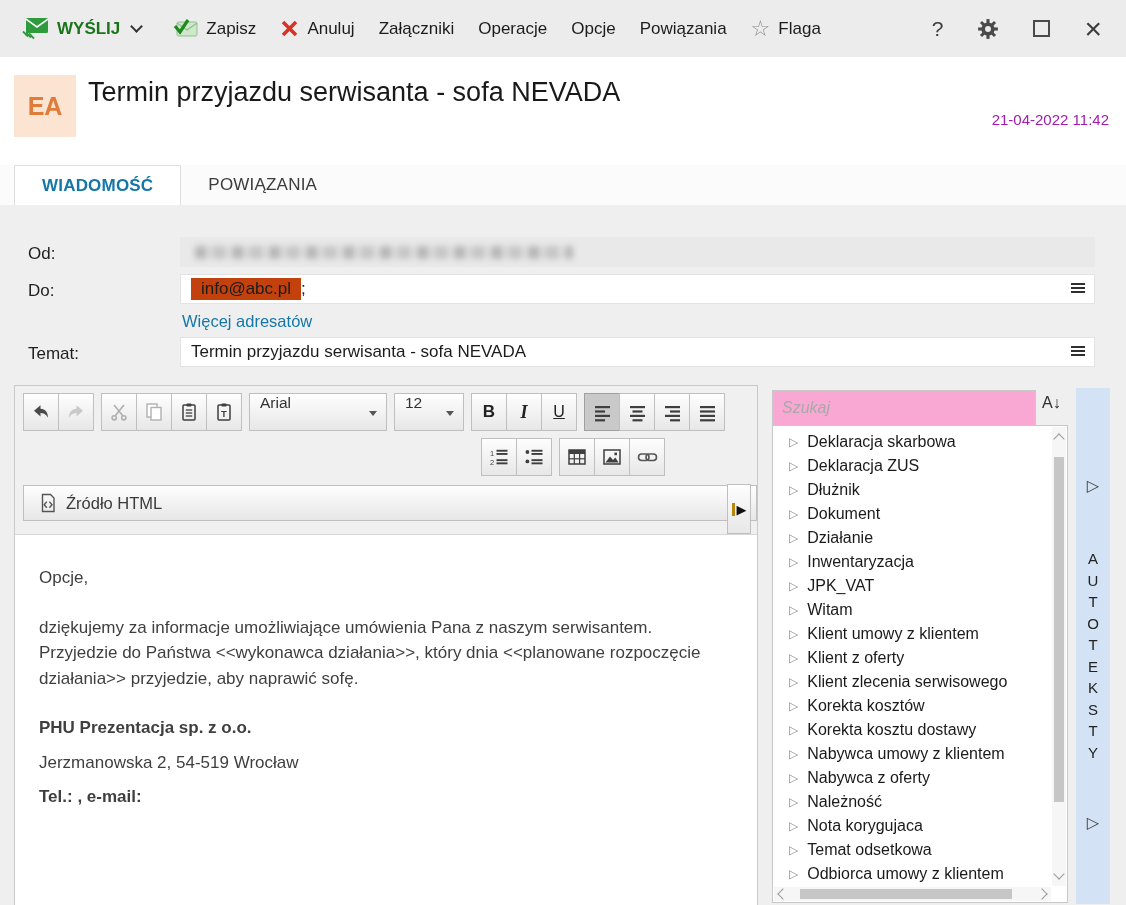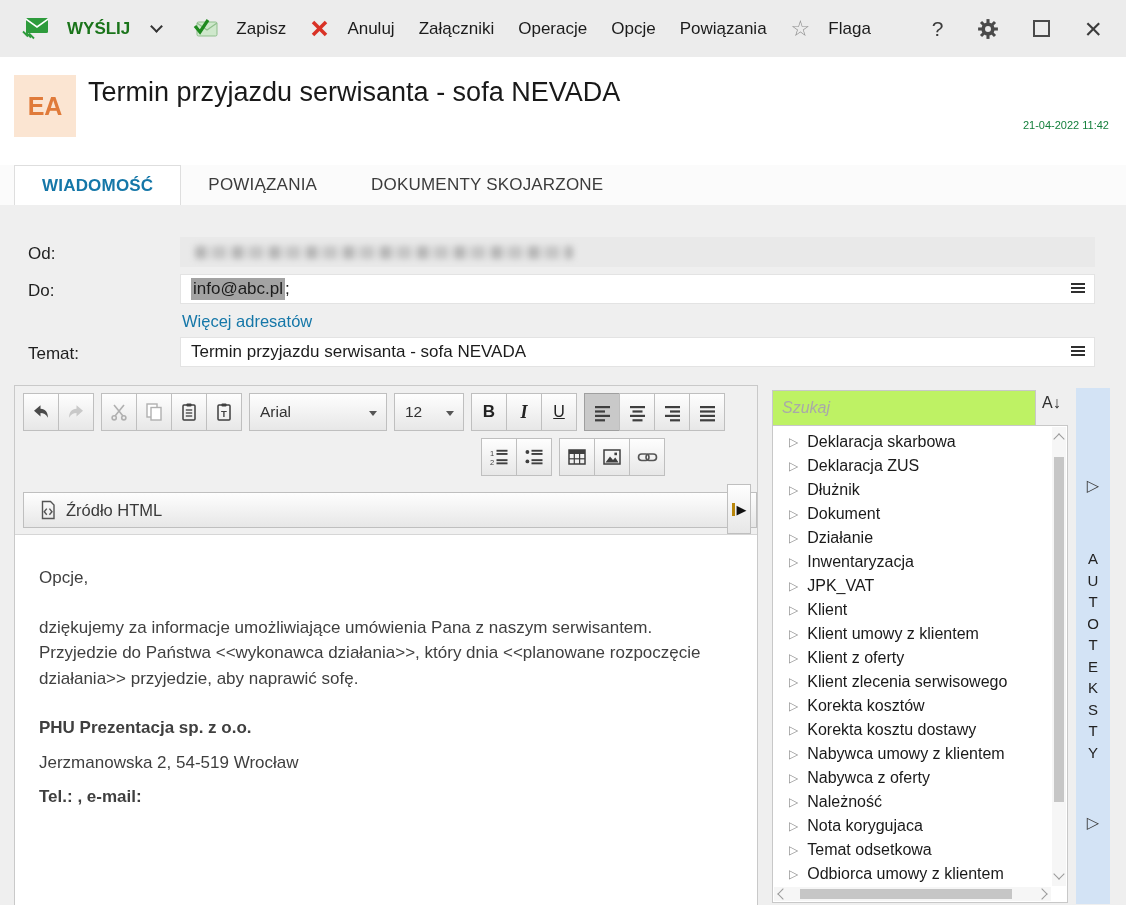--- a/index.html
+++ b/index.html
@@ -2,80 +2,80 @@
 <html><head>
 <meta charset="utf-8">
 <style>
   *{margin:0;padding:0;box-sizing:border-box}
   html,body{background:#fff}
   body{font-family:"Liberation Sans",sans-serif;color:#1c1c1c}
   .app{position:relative;width:1126px;height:905px;background:#efefef;overflow:hidden}
 
   
   .toolbar{position:absolute;top:0;left:0;width:100%;height:57px;background:#ececec;display:flex;align-items:center;padding:0 16px 0 10px;font-size:17px}
-  .tb-item{display:flex;align-items:center;gap:18px;padding:6px 12px;cursor:default;white-space:nowrap}
+  .tb-item{display:flex;align-items:center;gap:8px;padding:6px 12px;cursor:default;white-space:nowrap}
   .tb-send-label{font-weight:bold;color:#1b741b}
   .chev{width:9px;height:9px;border-right:2px solid #333;border-bottom:2px solid #333;transform:rotate(45deg);margin:-4px 0 0 4px}
   .tb-star{font-size:22px;color:#8f8f8f;line-height:1}
   .tb-spacer{flex:1}
   .win-icons{display:flex;align-items:center;gap:34px;padding-right:8px}
   .win-help{font-size:21px;color:#3c3c3c}
   .win-max{width:17px;height:17px;border:2px solid #4a4a4a}
   .win-close{font-size:30px;color:#3c3c3c;line-height:17px}
 
   
   .header{position:absolute;top:57px;left:0;width:100%;height:108px;background:#fff}
   .avatar{position:absolute;left:14px;top:18px;width:62px;height:62px;background:#fbe5d2;color:#e07b3a;font-size:25px;font-weight:bold;display:flex;align-items:center;justify-content:center}
   .hdr-title{position:absolute;left:88px;top:20px;font-size:27px;color:#191919}
   .hdr-sub{position:absolute;left:89px;top:60px;font-size:16.5px;color:#8f8f8f;display:flex;align-items:center}
   .blur-redact{display:inline-block;height:13px;border-radius:2px;background:repeating-linear-gradient(90deg,#a9a9a9 0 11px,#d8d8d8 11px 18px,#bcbcbc 18px 31px,#e2e2e2 31px 37px);filter:blur(3px);opacity:.8}
   .hdr-sub .blur-redact{width:258px;margin-left:12px}
-  .hdr-date{position:absolute;right:17px;top:62px;font-size:11px;color:#15803d}
+  .hdr-date{position:absolute;right:17px;top:54px;font-size:15px;color:#a21caf}
 
   
   .tabbar{position:absolute;top:165px;left:0;width:100%;height:40px;background:#fbfbfb;display:flex;padding-left:14px}
   .tab{display:flex;align-items:center;padding:12px 27px;font-size:17px;color:#3c3c3c;letter-spacing:.2px;cursor:default}
   .tab.active{background:#fff;border:1px solid #dedede;border-bottom:none;color:#1577a8;font-weight:bold}
 
   
   .content{position:absolute;top:218px;left:0;width:100%;height:700px;background:#efefef}
   .frm-label{position:absolute;left:28px;font-size:17px;color:#1f1f1f}
   .frm-field{position:absolute;left:180px;width:915px;height:30px;font-size:17px;display:flex;align-items:center;padding:0 10px}
   .frm-field.white{background:#fff;border:1px solid #e3e3e3}
   .frm-field.gray{background:#e9e9e9}
-  .chip{background:#a3a3a3;padding:1px 2px}
+  .chip{background:#c2410c;padding:1px 10px}
   .field-menu-icon{position:absolute;right:8px;top:6px;cursor:pointer}
   .frm-link{position:absolute;left:182px;font-size:16.5px;color:#1577a8;cursor:pointer}
   .od-redact{width:378px;height:13px;margin-left:5px}
 
   
   .editor{position:absolute;left:14px;top:167px;width:744px;height:533px;border:1px solid #c9c9c9;background:#f0f0f0}
   .ed-row{display:flex;align-items:flex-start;gap:7px;margin:7px 0 0 8px}
   .ed-row2{margin-left:466px}
   .btn-group{display:flex}
   .ed-btn{width:36px;height:38px;border:1px solid #bfbfbf;margin-left:-1px;background:linear-gradient(#fefefe,#e7e7e7);display:flex;align-items:center;justify-content:center;cursor:pointer}
   .btn-group .ed-btn:first-child{margin-left:0}
   .ed-btn.pressed{background:#c9c9c9;border-color:#9f9f9f}
-  .ed-select{height:38px;border:1px solid #bfbfbf;background:linear-gradient(#fefefe,#e7e7e7);display:flex;align-items:center;font-size:15.5px;color:#333;padding:0 10px;position:relative;cursor:pointer}
+  .ed-select{height:38px;border:1px solid #bfbfbf;background:linear-gradient(#fefefe,#e7e7e7);display:flex;align-items:flex-start;font-size:15.5px;color:#333;padding:0 10px;position:relative;cursor:pointer}
   .ed-select .caret{position:absolute;right:9px;top:17px;width:0;height:0;border-left:4.5px solid transparent;border-right:4.5px solid transparent;border-top:5.5px solid #555}
   .sel-font{width:138px}
   .sel-size{width:70px}
   .glyph-b{font-weight:bold;font-size:17px;color:#222}
   .glyph-i{font-family:"Liberation Serif",serif;font-style:italic;font-weight:600;font-size:18px;color:#222}
   .glyph-u{font-size:16px;text-decoration:underline;color:#222}
-  .src-btn{display:flex;align-items:center;gap:8px;height:36px;border:1px solid #bfbfbf;background:linear-gradient(#fefefe,#e7e7e7);margin:16px 0 0 8px;padding:0 14px;font-size:16.5px;color:#3a3a3a;cursor:pointer}
+  .src-btn{display:flex;align-items:center;gap:8px;height:36px;border:1px solid #bfbfbf;background:linear-gradient(#fefefe,#e7e7e7);margin:9px 0 0 8px;padding:0 14px;font-size:16.5px;color:#3a3a3a;cursor:pointer}
   .expand-btn{position:absolute;right:6px;top:98px;width:24px;height:50px;border:1px solid #bfbfbf;background:linear-gradient(#fefefe,#e7e7e7);display:flex;align-items:center;justify-content:center;cursor:pointer}
   .play-icon{font-size:13px;color:#111;border-left:3px solid #b8860b;padding-left:2px;line-height:1}
   .ed-body{position:absolute;left:0;top:148px;width:742px;height:384px;background:#fff;border-top:1px solid #d6d6d6;padding:30px 24px 0 24px;font-size:17px;color:#3f3f3f;overflow:hidden}
   .ed-body p{max-width:672px;line-height:1.5;margin-bottom:24px}
   .ed-body .sig{margin-bottom:9px}
   .bold{font-weight:bold}
 
   
-  .search-input{position:absolute;left:772px;top:172px;width:264px;height:36px;border:1px solid #c8c8c8;background:#bef264;font-size:16px;padding:0 9px;font-family:"Liberation Sans",sans-serif;color:#333}
+  .search-input{position:absolute;left:772px;top:172px;width:264px;height:36px;border:1px solid #c8c8c8;background:#f9a8d4;font-size:16px;padding:0 9px;font-family:"Liberation Sans",sans-serif;color:#333}
   .search-input::placeholder{color:#a9a9a9;font-style:italic}
   .sort-btn{position:absolute;left:1042px;top:176px;font-size:16px;color:#2f2f2f;cursor:pointer}
   .tree{position:absolute;left:772px;top:207px;width:296px;height:478px;background:#fff;border:1px solid #c8c8c8}
   .tree-items{position:absolute;left:0;top:4px;right:16px;bottom:16px;overflow:hidden;padding-left:16px}
   .tree-item{display:flex;align-items:center;height:24px;font-size:16px;color:#1a1a1a;cursor:pointer;white-space:nowrap}
   .tree-item .tri{color:#8f8f8f;font-size:12px;margin-right:9px}
   .vscroll{position:absolute;right:1px;top:1px;bottom:16px;width:14px;background:#f6f6f6}
   .vthumb{position:absolute;left:2px;top:30px;width:10px;height:345px;background:#c6c6c6}
   .hscroll{position:absolute;left:1px;right:16px;bottom:1px;height:14px;background:#f6f6f6}
   .hthumb{position:absolute;top:2px;left:26px;width:212px;height:10px;background:#c6c6c6}
@@ -174,21 +174,20 @@
 
   <div class="header">
     <div class="avatar">EA</div>
     <div class="hdr-title">Termin przyjazdu serwisanta - sofa NEVADA</div>
     <div class="hdr-date">21-04-2022 11:42</div>
   </div>
 
   <div class="tabbar">
     <div class="tab active">WIADOMOŚĆ</div>
     <div class="tab">POWIĄZANIA</div>
-    <div class="tab">DOKUMENTY SKOJARZONE</div>
   </div>
 
   <div class="content">
 
     <div class="frm-label" style="top:26px">Od:</div>
     <div class="frm-field gray" style="top:19px">
       <span class="blur-redact od-redact"></span>
     </div>
 
     <div class="frm-label" style="top:63px">Do:</div>
@@ -441,21 +440,21 @@
           <div class="tree-item">
             <span class="tri">▷</span>
             <span>Inwentaryzacja</span>
           </div>
           <div class="tree-item">
             <span class="tri">▷</span>
             <span>JPK_VAT</span>
           </div>
           <div class="tree-item">
             <span class="tri">▷</span>
-            <span>Klient</span>
+            <span>Witam</span>
           </div>
           <div class="tree-item">
             <span class="tri">▷</span>
             <span>Klient umowy z klientem</span>
           </div>
           <div class="tree-item">
             <span class="tri">▷</span>
             <span>Klient z oferty</span>
           </div>
           <div class="tree-item">

